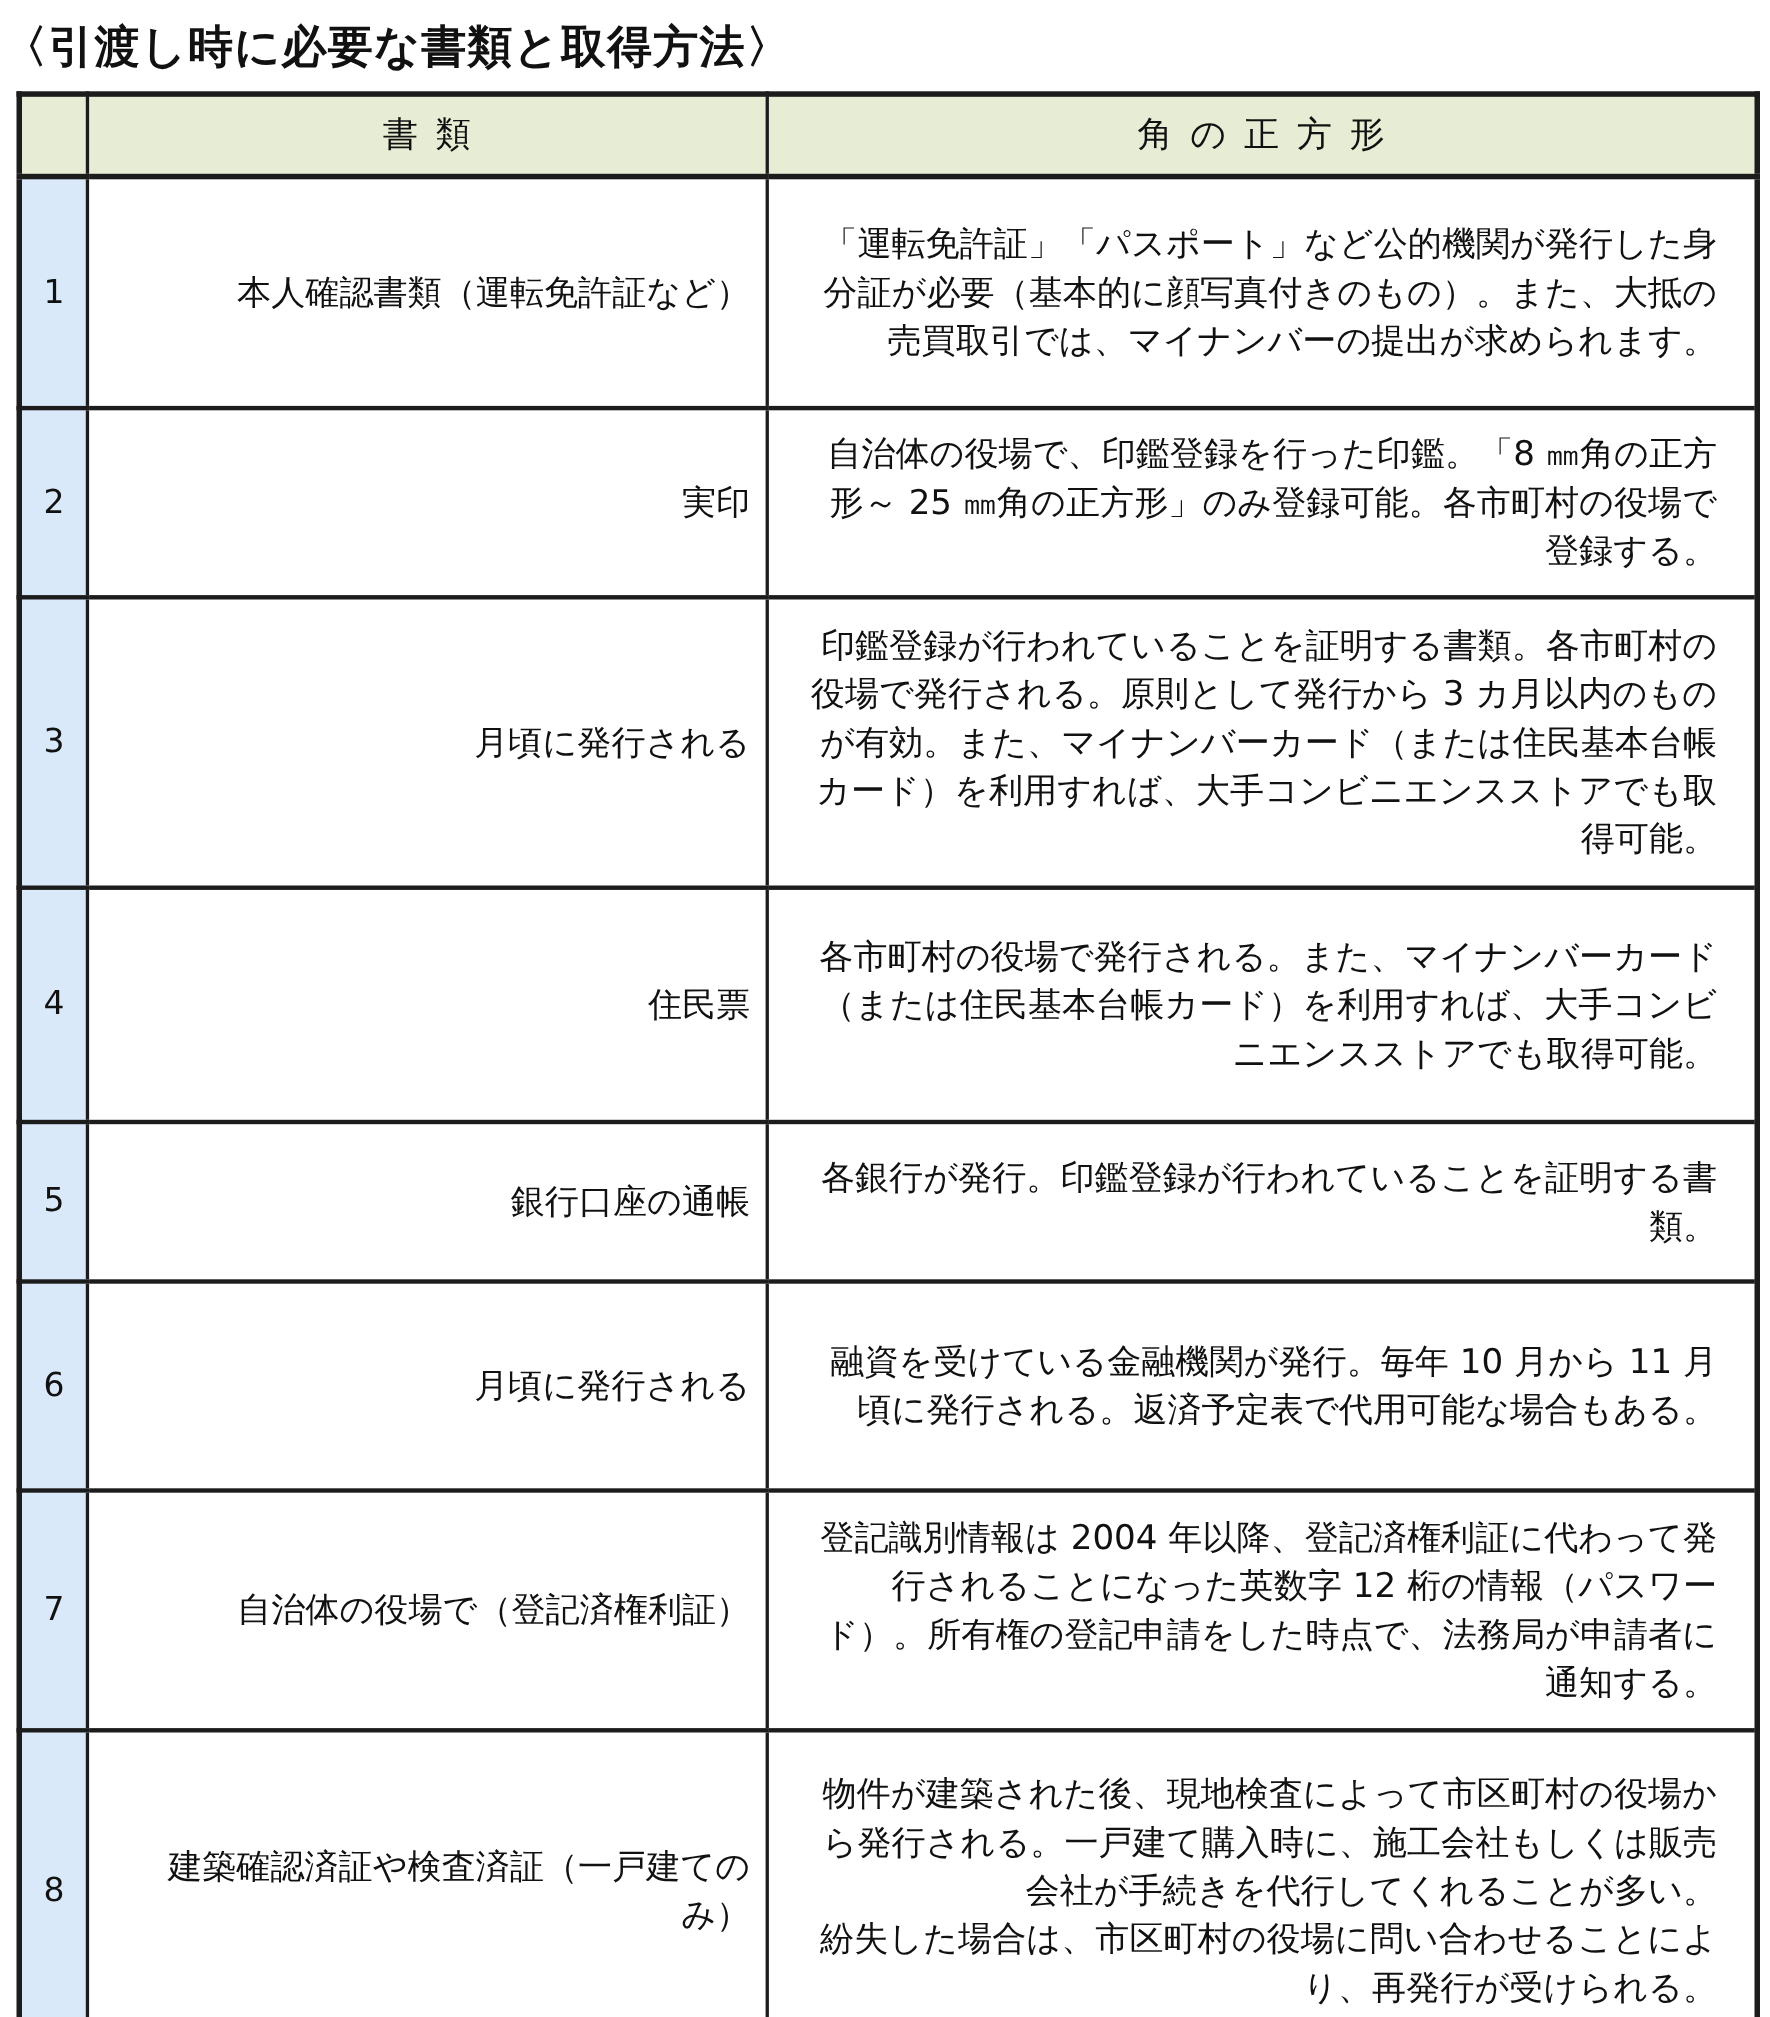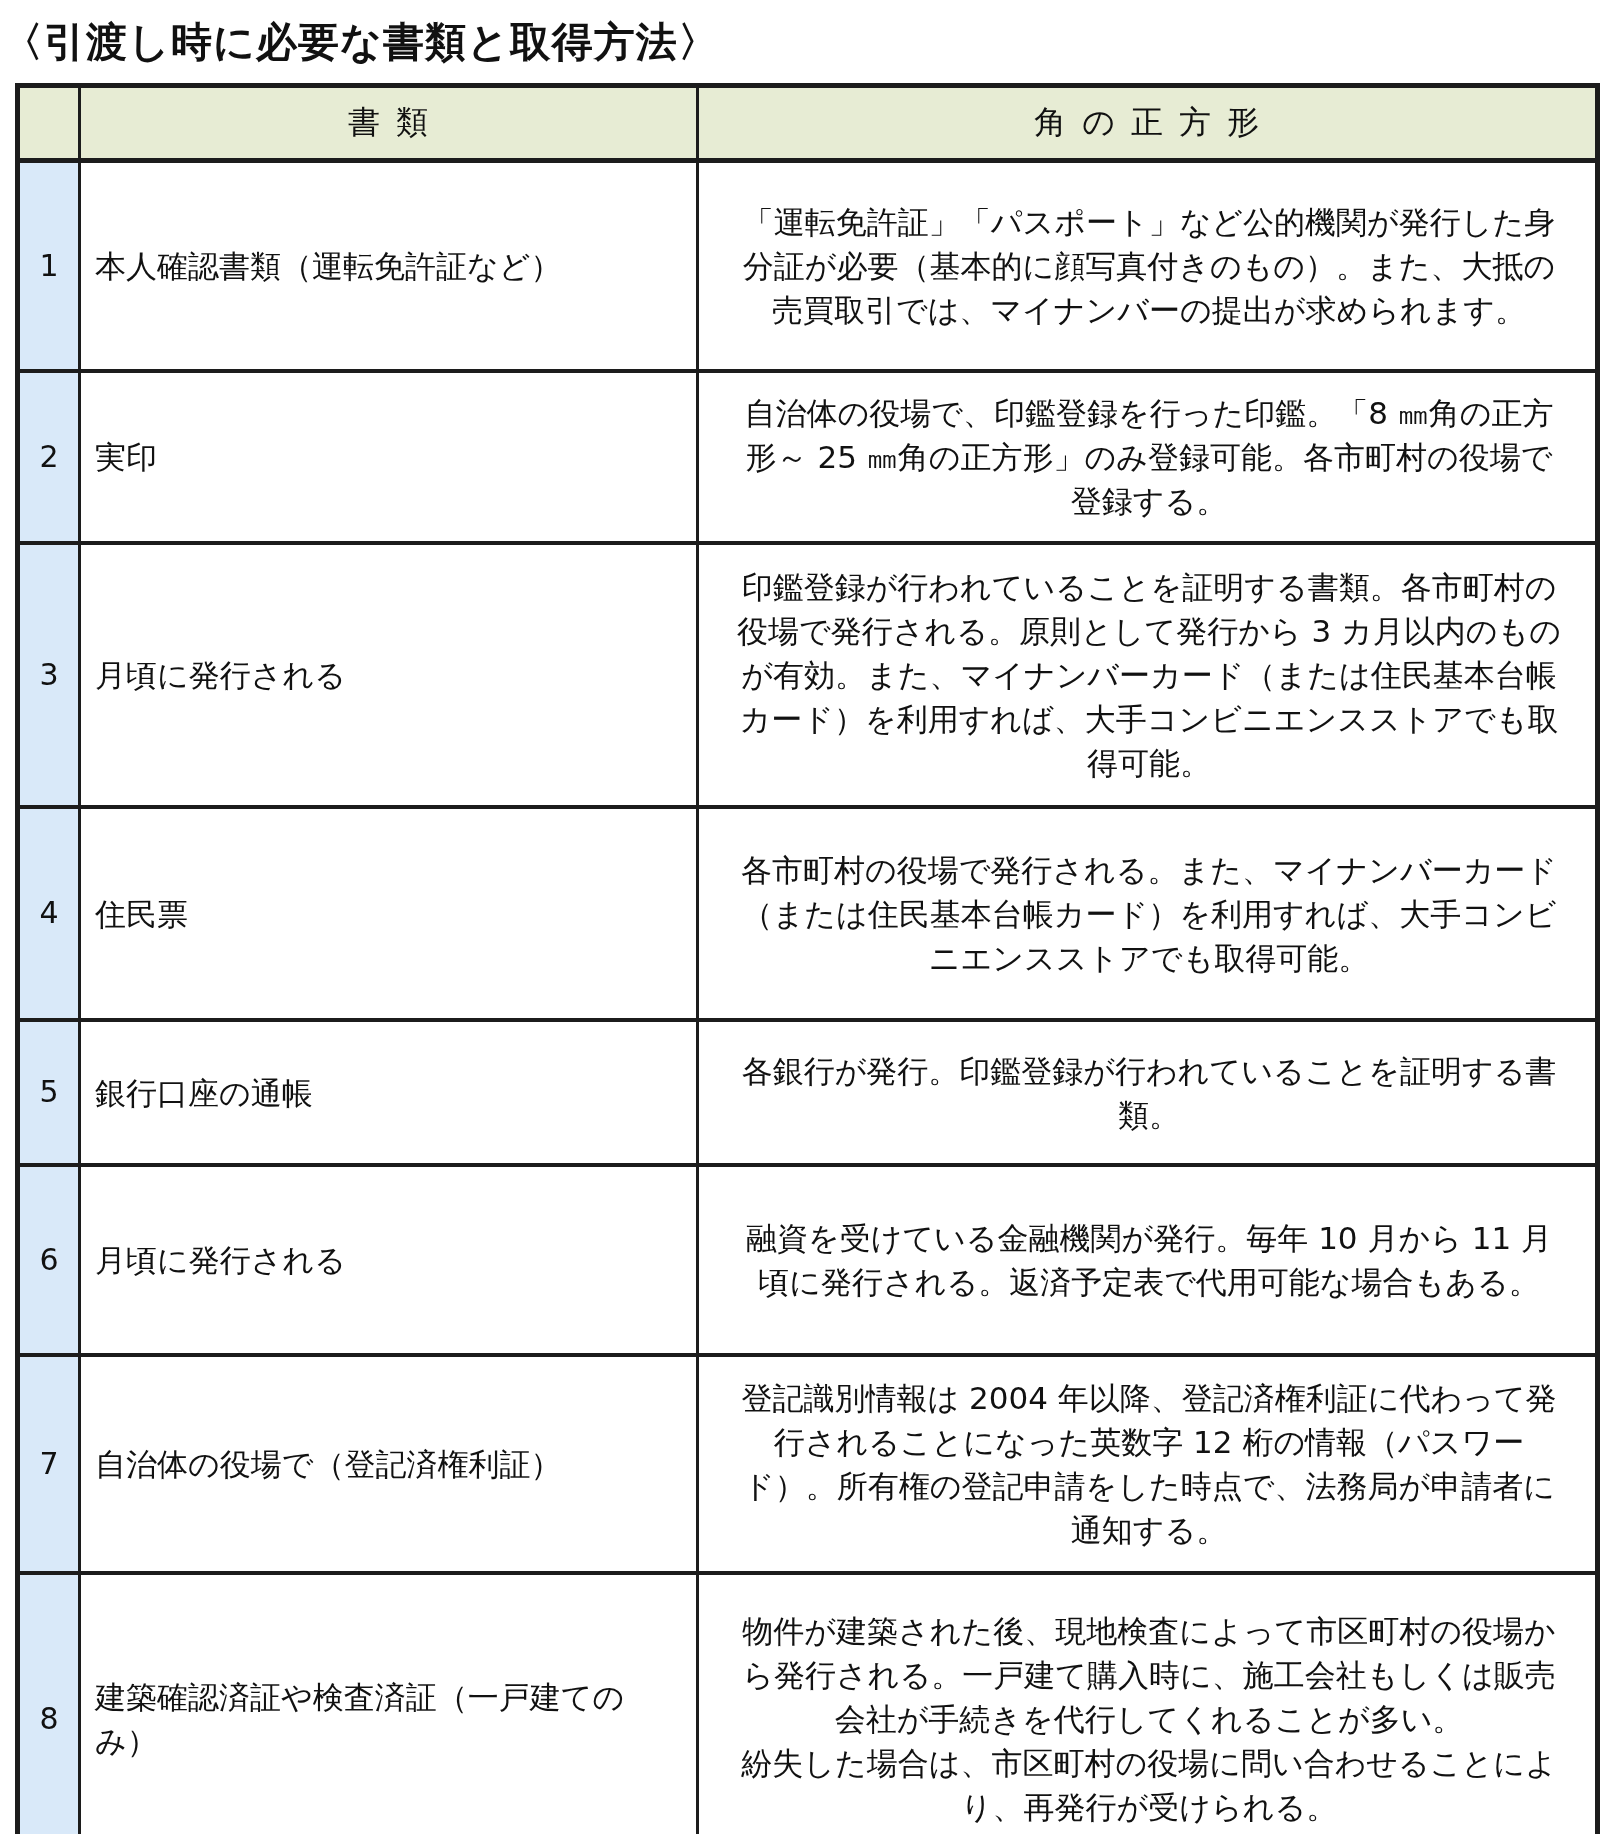--- a/index.html
+++ b/index.html
@@ -66,25 +66,25 @@
     font-size:31px;
     line-height:1.42;
   }
   td.cell-num{
     background:var(--num-bg);
     text-align:center;
     font-size:30px;
     padding:0;
   }
   td.cell-doc{
-    text-align:left;
+    text-align:right;
     padding:10px 14px;
   }
   td.cell-method{
-    text-align:center;
+    text-align:right;
     padding:18px 34px 18px 38px;
     white-space:pre-line;
   }
   
   tbody tr:nth-child(1) td{height:170px;}
   tbody tr:nth-child(2) td{height:130px;}
   tbody tr:nth-child(3) td{height:224px;}
   tbody tr:nth-child(4) td{height:173px;}
   tbody tr:nth-child(5) td{height:105px;}
   tbody tr:nth-child(6) td{height:150px;}

